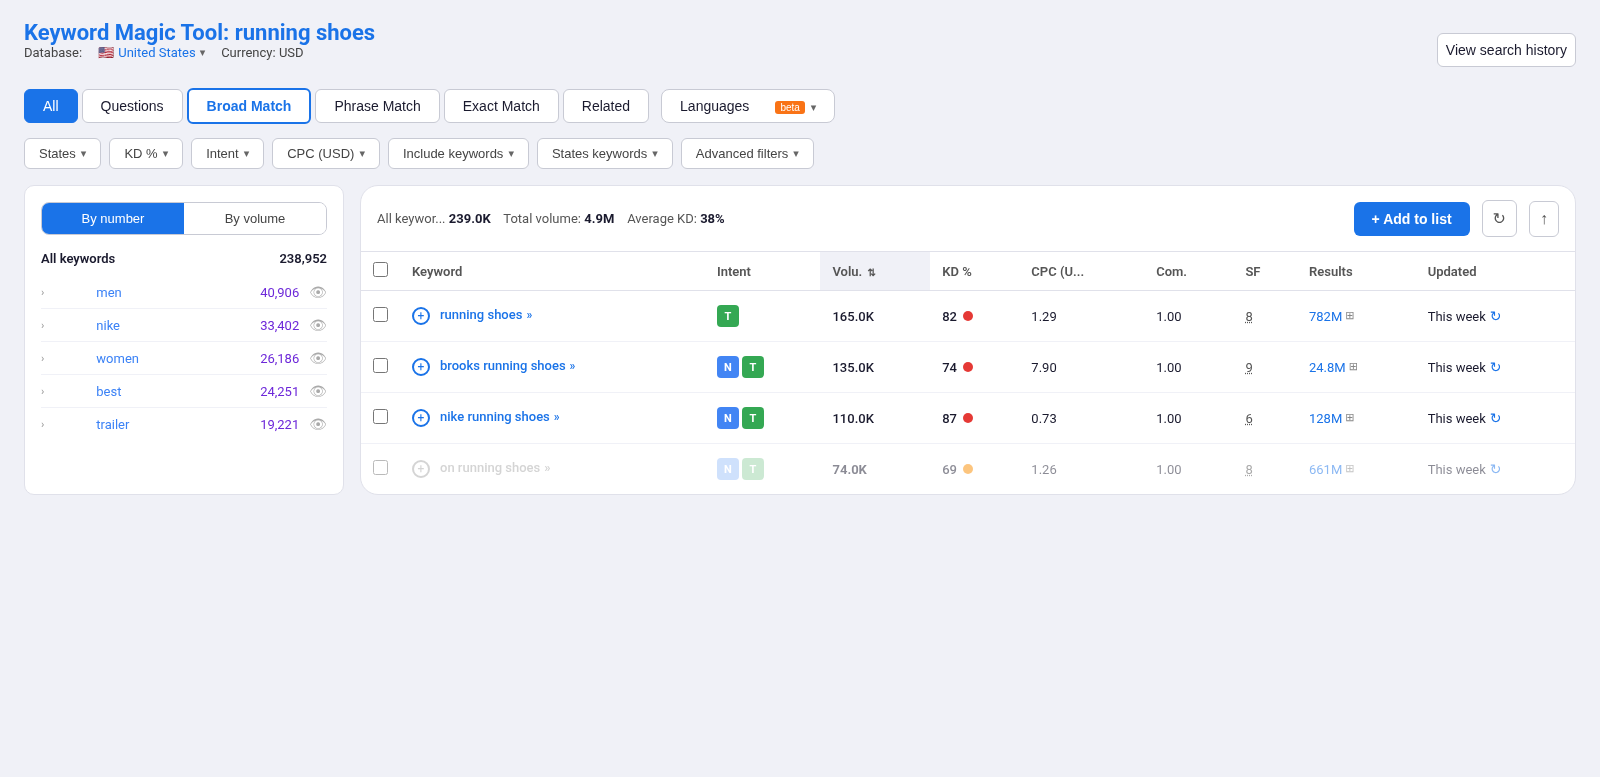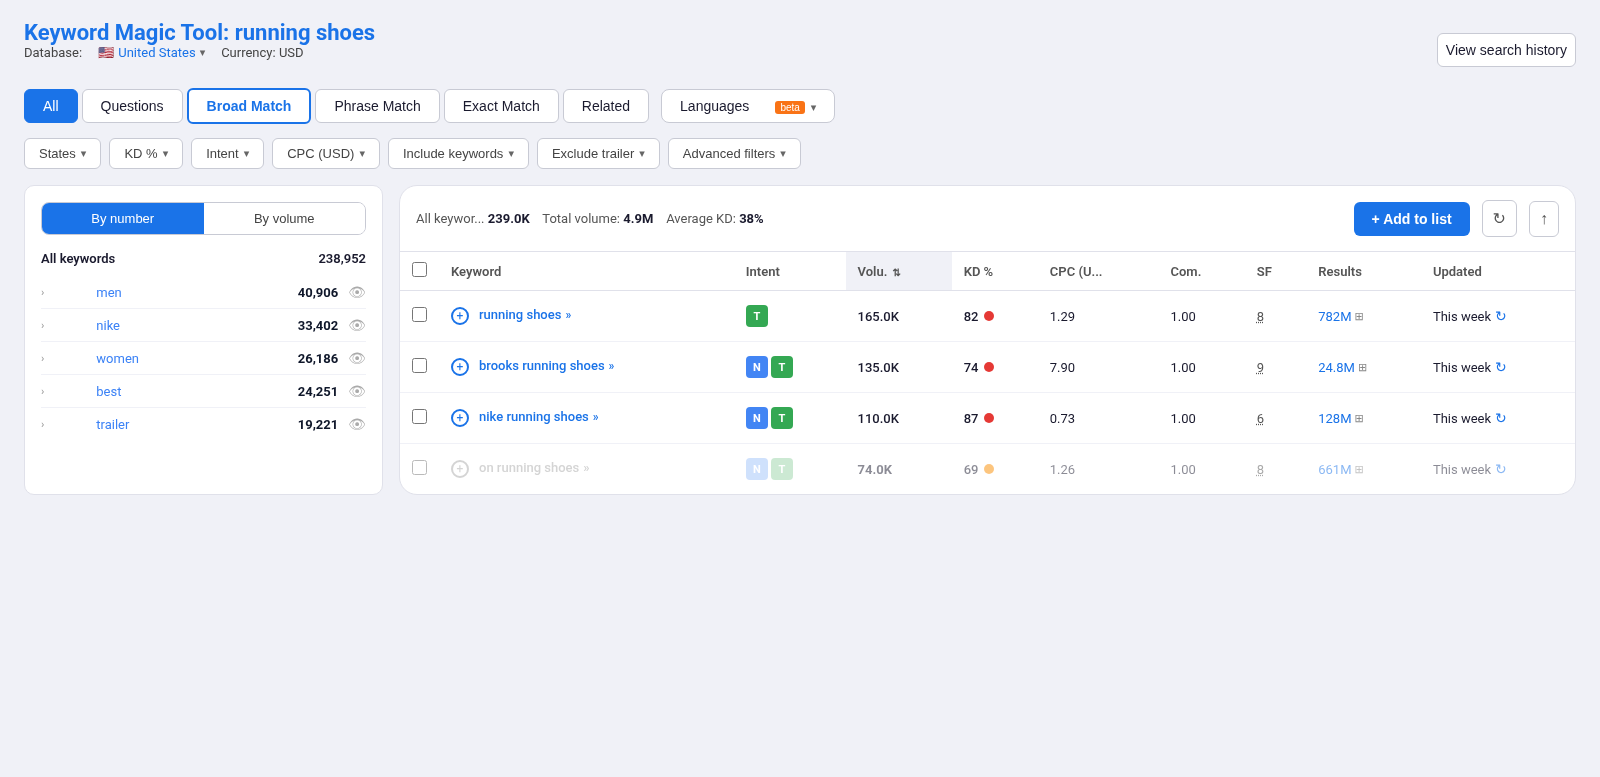--- a/index.html
+++ b/index.html
@@ -123,21 +123,21 @@
     }
 
     
     .main-content {
       display: flex;
       gap: 16px;
     }
 
     
     .sidebar {
-      width: 359px;
+      width: 320px;
       flex-shrink: 0;
       background: #fff;
       border-radius: 10px;
       padding: 16px;
       border: 1px solid #e0e1ea;
     }
     .sidebar-toggle {
       display: flex;
       border: 1px solid #c8cad4;
       border-radius: 8px;
@@ -161,21 +161,21 @@
     .sidebar-row {
       display: flex;
       align-items: center;
       padding: 8px 0;
       border-bottom: 1px solid #f0f1f7;
       font-size: 13px;
     }
     .sidebar-row:last-child { border-bottom: none; }
     .sidebar-chevron { color: #999; margin-right: 8px; font-size: 11px; cursor: pointer; }
     .sidebar-label { flex: 1; color: #3b82f6; margin-left: 44px; }
-    .sidebar-count { color: #0f172a; margin-right: 10px; font-weight: 700; }
+    .sidebar-count { color: #6d28d9; margin-right: 10px; font-weight: 400; }
     .eye-icon { color: #aaa; cursor: pointer; font-size: 14px; }
     .sidebar-header {
       display: flex;
       justify-content: space-between;
       font-size: 13px;
       font-weight: 600;
       margin-bottom: 10px;
       color: #1a1a2e;
     }
 
@@ -289,21 +289,21 @@
     .intent-badges { display: flex; gap: 3px; }
     .kd-dot {
       width: 10px;
       height: 10px;
       border-radius: 50%;
       display: inline-block;
       margin-left: 6px;
     }
     .dot-red { background: #e53935; }
     .dot-orange { background: #fb8c00; }
-    .results-link { color: #1a73e8; display: flex; align-items: center; gap: 3px; }
+    .results-link { color: #1a73e8; display: flex; align-items: flex-start; gap: 3px; }
     .results-icon { font-size: 11px; color: #888; }
     .updated-cell { display: flex; align-items: center; gap: 4px; white-space: nowrap; }
     .refresh-icon { color: #1a73e8; font-size: 14px; cursor: pointer; }
     .sf-val { text-decoration: underline; text-decoration-style: dotted; color: #555; }
     input[type="checkbox"] { width: 15px; height: 15px; cursor: pointer; }
     .sort-icon { font-size: 10px; margin-left: 2px; }
   </style>
 </head>
 <body>
 
@@ -357,21 +357,21 @@
     </button>
     <button class="filter-btn">
       <span>CPC (USD)</span>
       <span class="chevron-down">▾</span>
     </button>
     <button class="filter-btn">
       <span>Include keywords</span>
       <span class="chevron-down">▾</span>
     </button>
     <button class="filter-btn">
-      <span>Exclude trailer</span>
+      <span>States keywords</span>
       <span class="chevron-down">▾</span>
     </button>
     <button class="filter-btn">
       <span>Advanced filters</span>
       <span class="chevron-down">▾</span>
     </button>
   </div>
 
   <div class="main-content">
 

